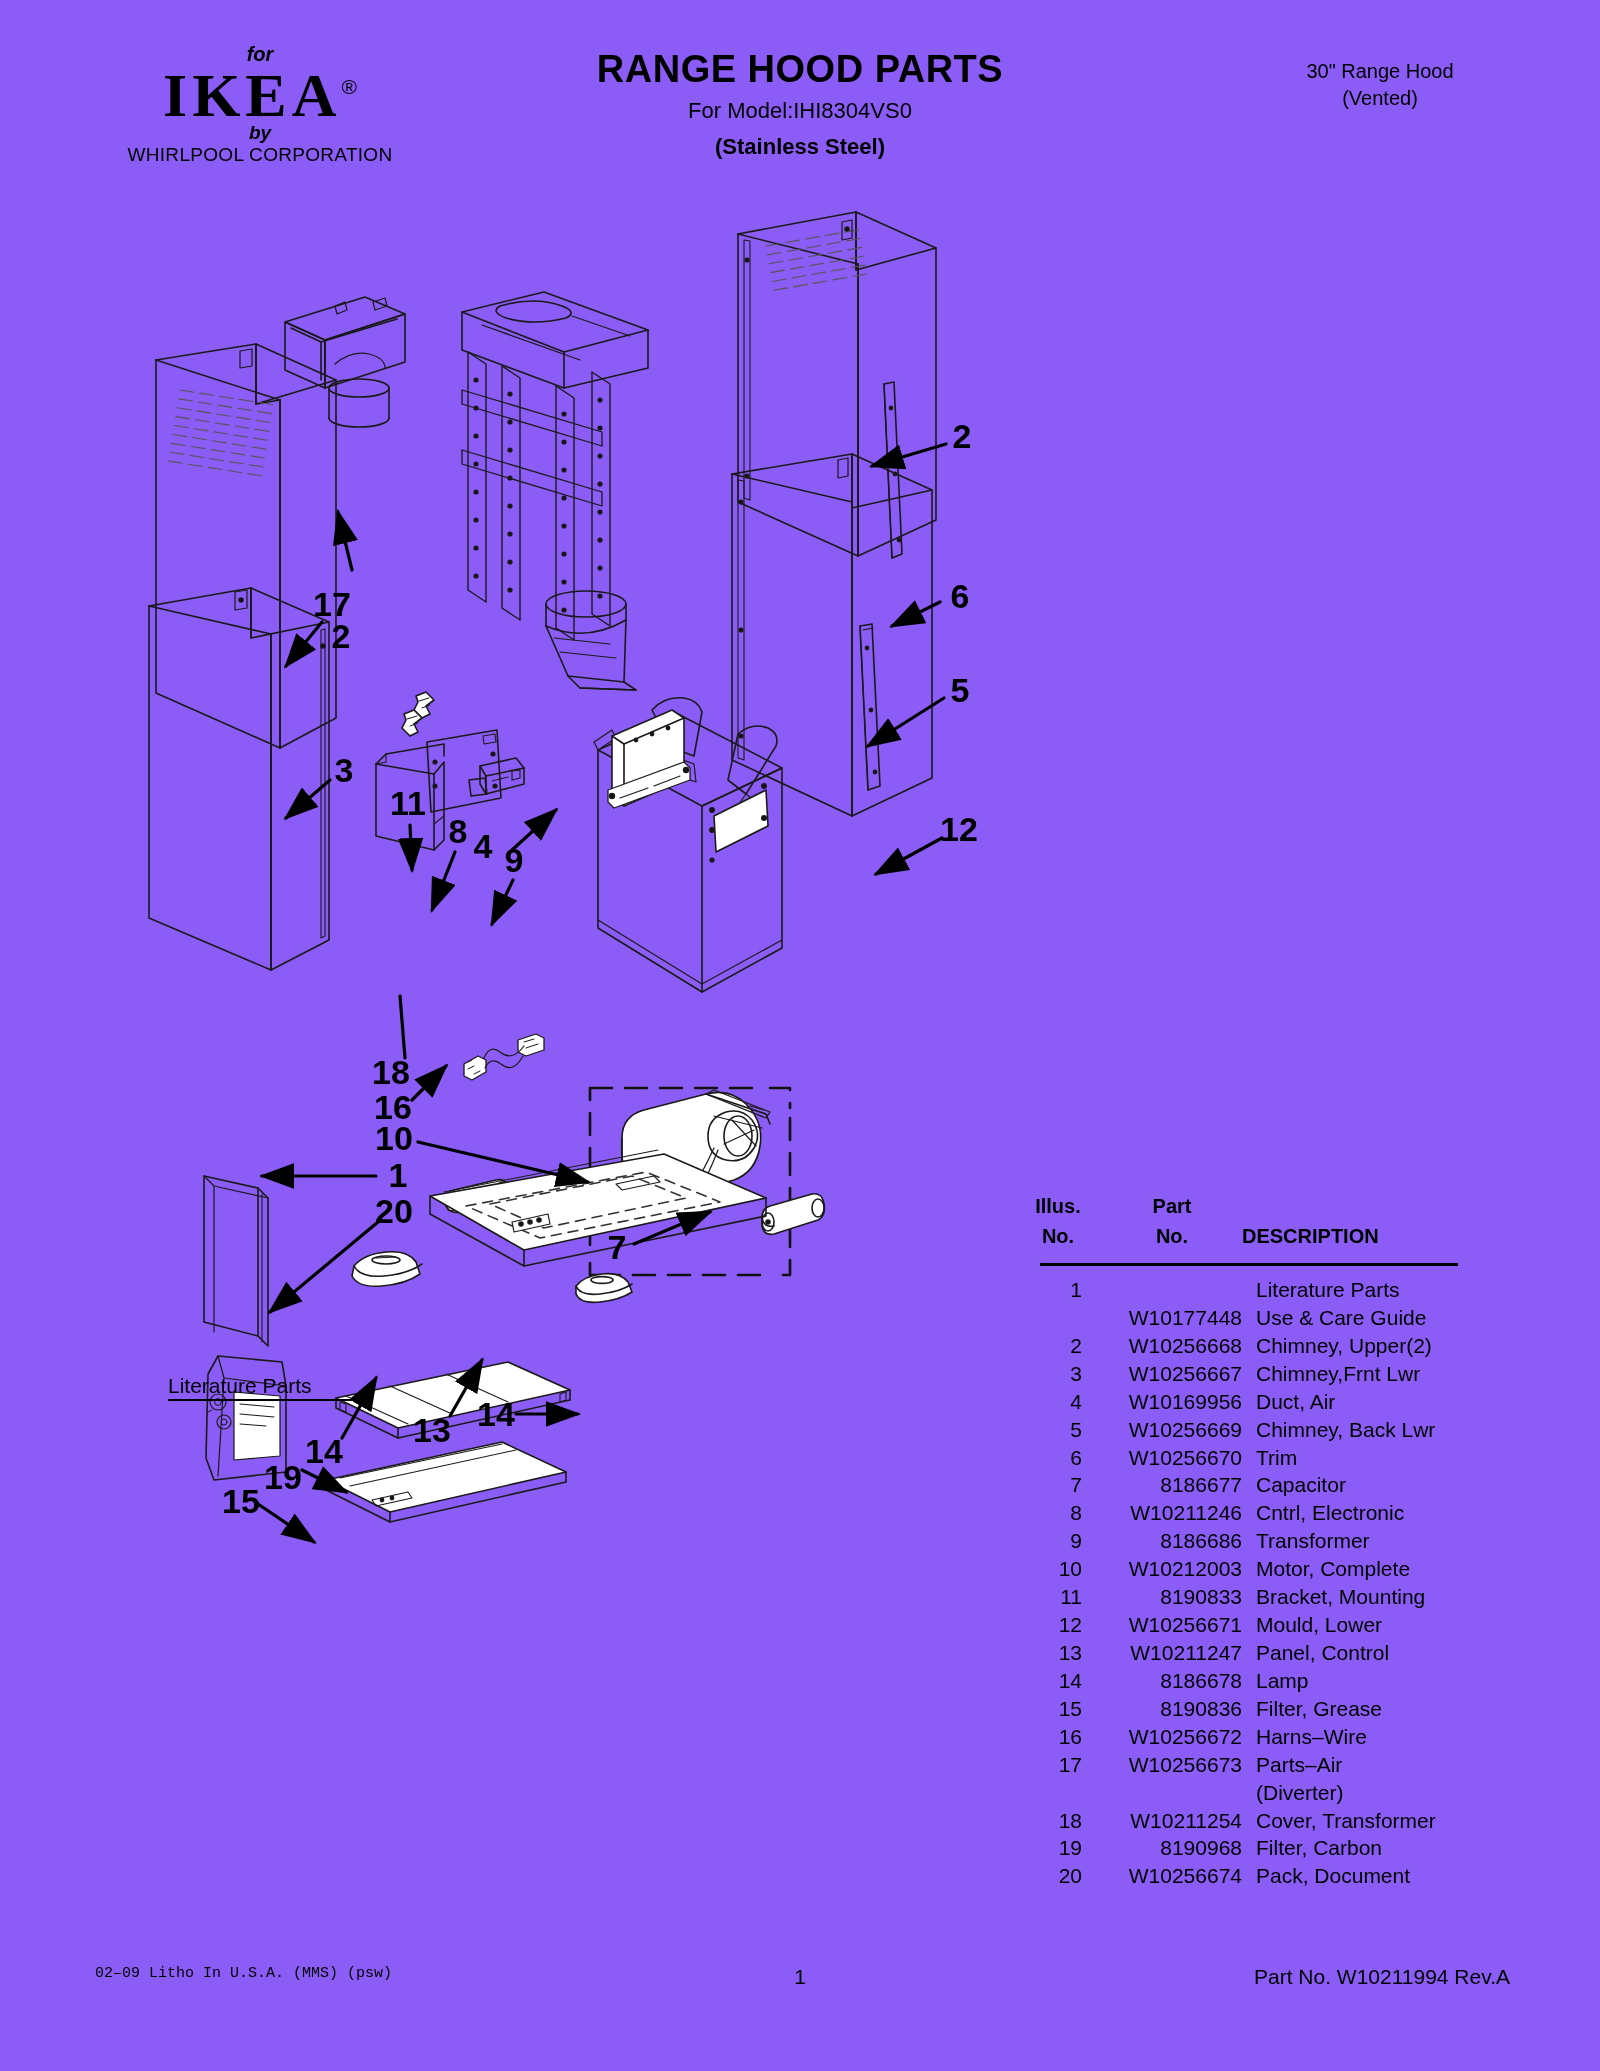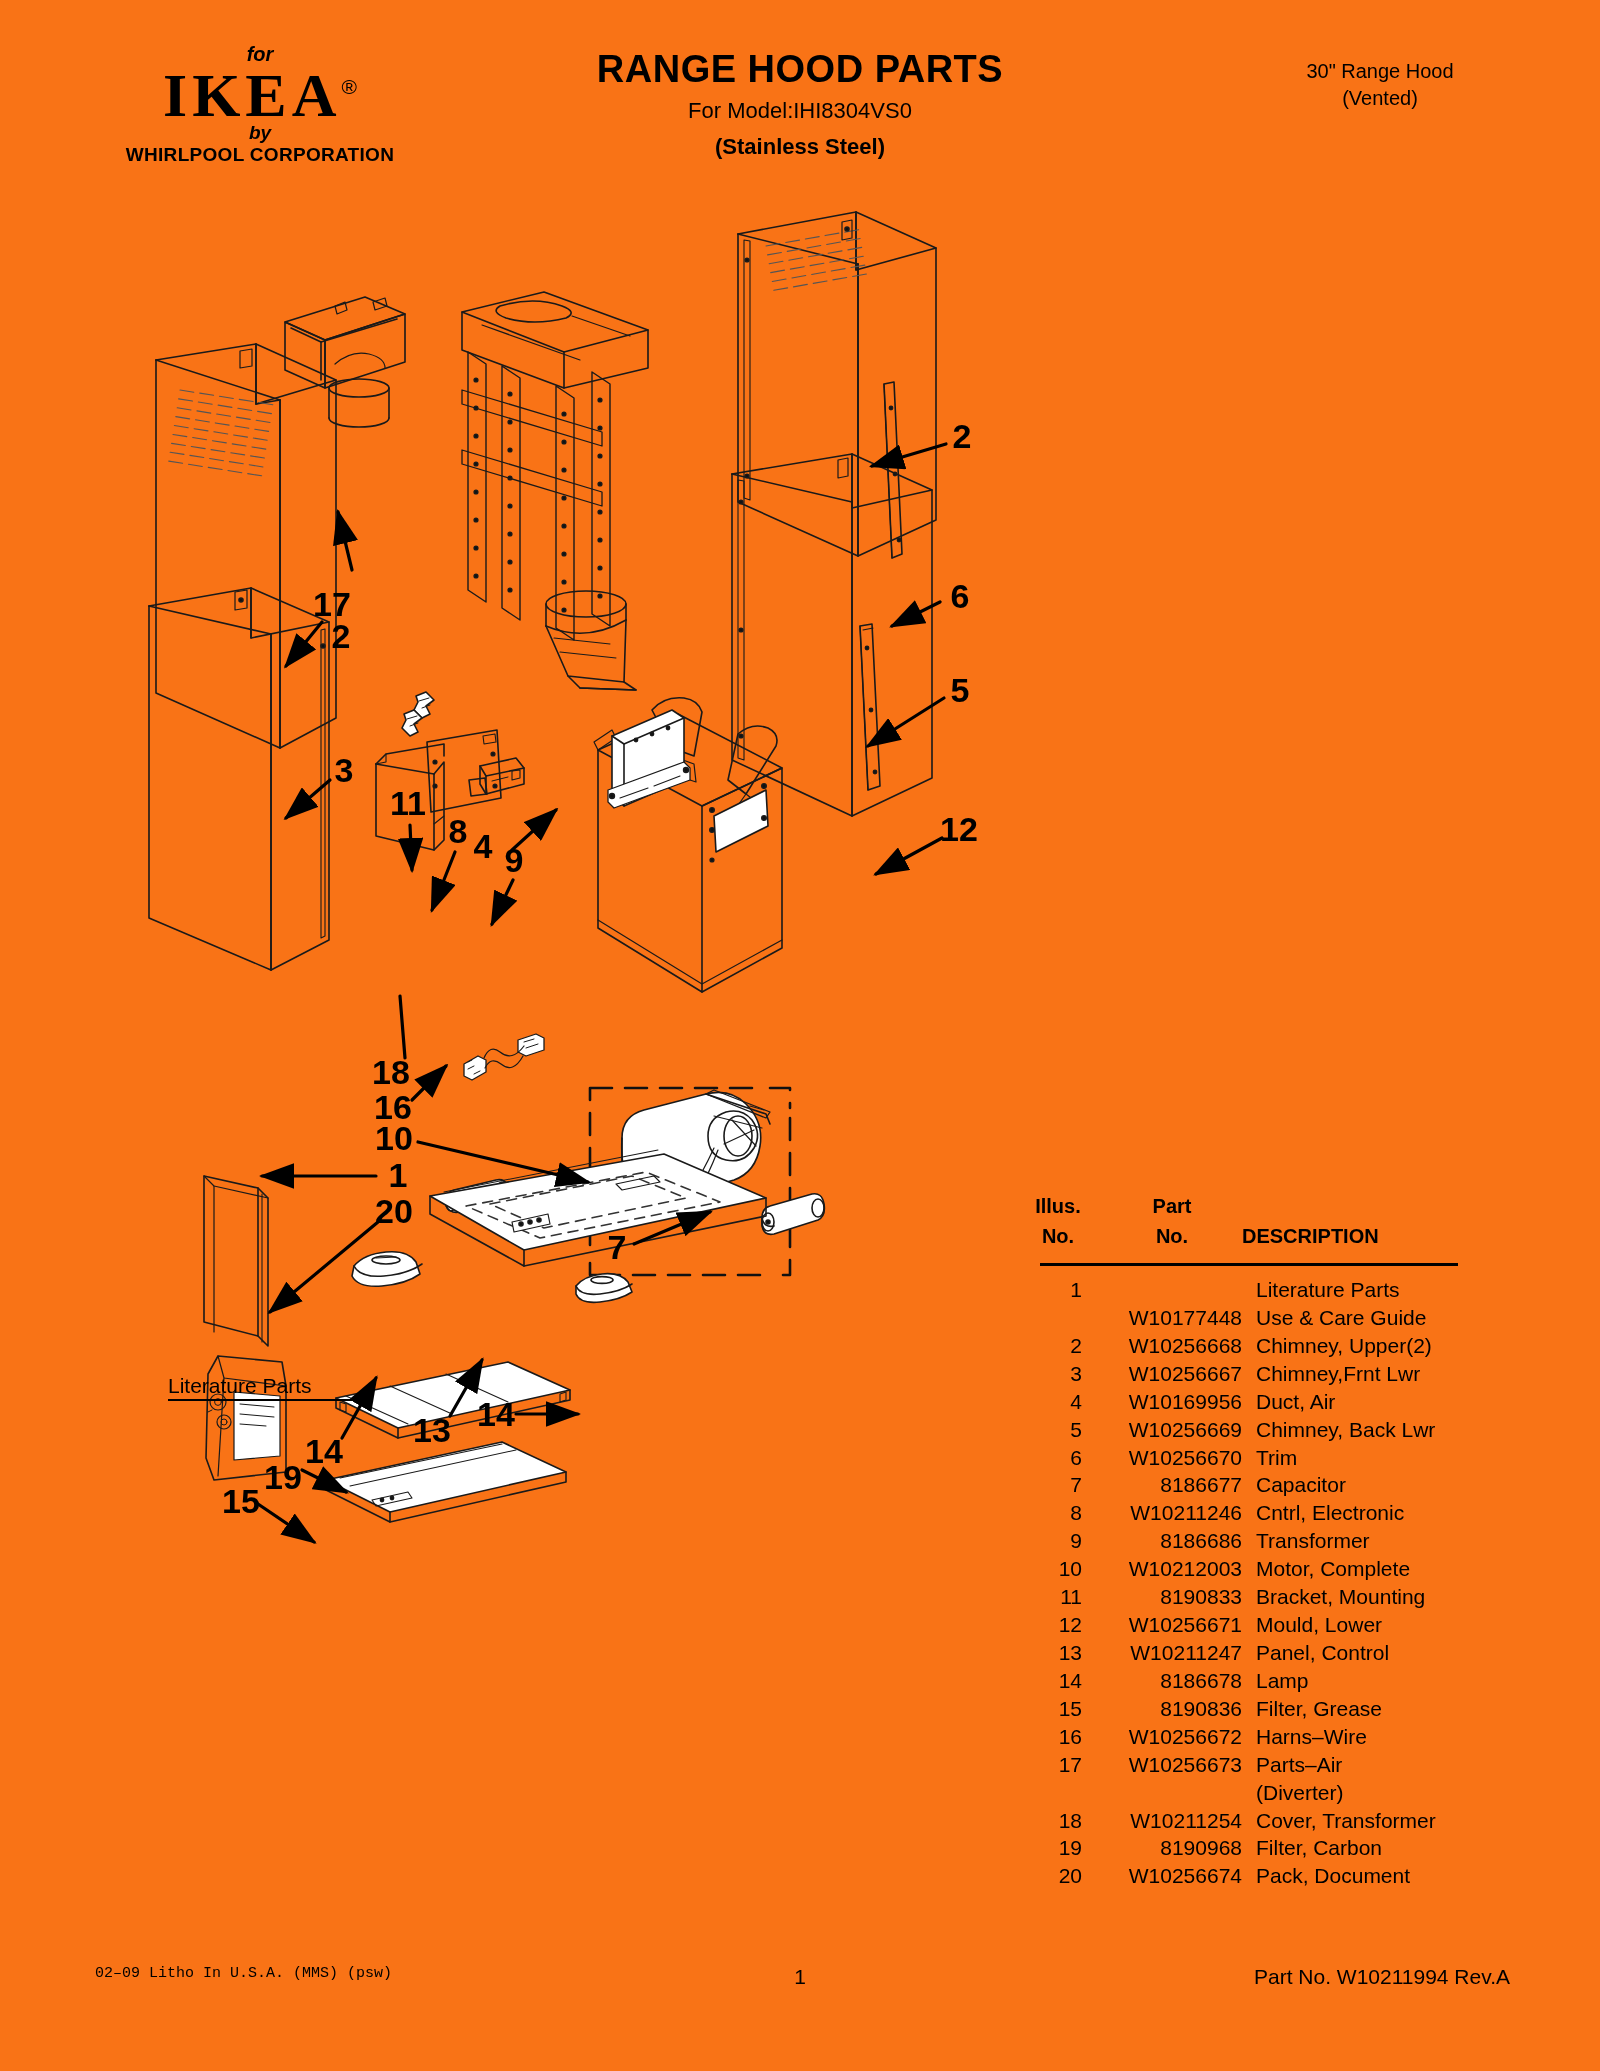--- a/index.html
+++ b/index.html
@@ -8,21 +8,21 @@
     background: #ffffff;
   }
   body {
     font-family: "Liberation Sans", sans-serif;
     color: #000000;
   }
   #page {
     position: relative;
     width: 1600px;
     height: 2071px;
-    background: #f97316;
+    background: #8b5cf6;
     overflow: hidden;
   }
 
   
   .brand-block {
     position: absolute;
     left: 100px;
     top: 44px;
     width: 320px;
     text-align: center;
@@ -52,21 +52,21 @@
   }
   .brand-by {
     font-size: 19px;
     font-style: italic;
     font-weight: bold;
     line-height: 1;
     margin-top: -2px;
   }
   .brand-corp {
     font-size: 19px;
-    font-weight: bold;
+    font-weight: normal;
     letter-spacing: 0.3px;
     margin-top: 2px;
   }
 
   .title-block {
     position: absolute;
     left: 430px;
     top: 50px;
     width: 740px;
     text-align: center;

